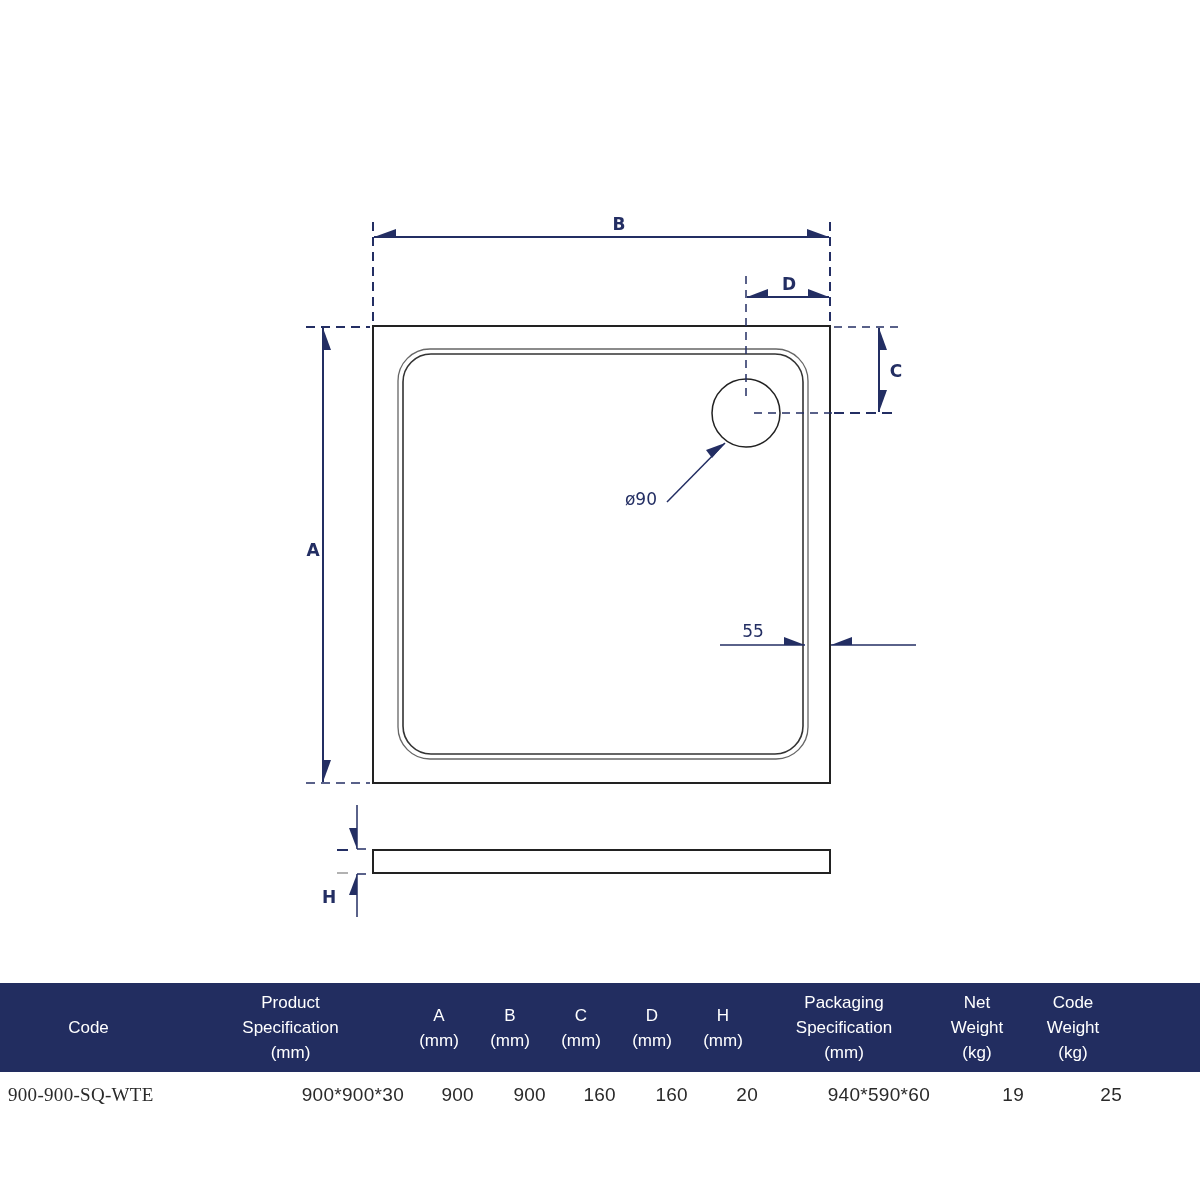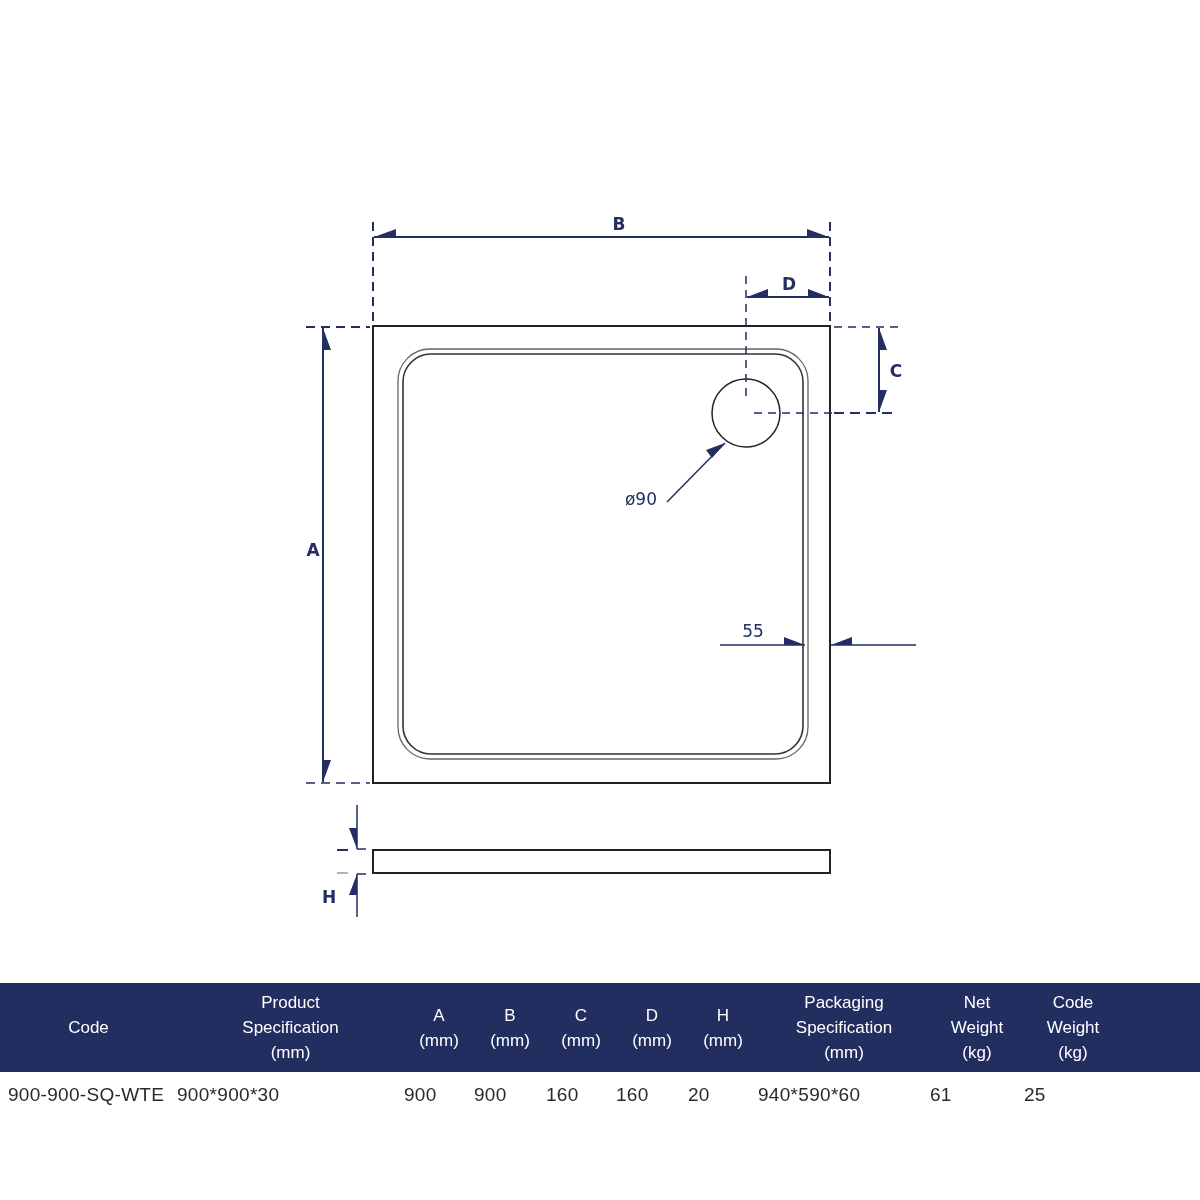--- a/index.html
+++ b/index.html
@@ -52,28 +52,29 @@
       text-align: center;
       vertical-align: middle;
       padding: 0;
     }
     .spec-table th span {
       display: block;
     }
     .spec-table td {
       color: #2a2a2a;
       font-size: 19px;
-      text-align: left;
+      text-align: right;
       height: 46px;
       padding: 0;
       letter-spacing: 0.3px;
     }
     .spec-table td.code-cell {
       text-align: left;
       padding-left: 8px;
+      font-family: Liberation Serif, serif;
     }
   </style>
 </head>
 <body>
 
 <svg id="drawing" viewBox="0 0 1200 980" xmlns="http://www.w3.org/2000/svg">
 
   <g>
     <rect x="373" y="326" width="457" height="457" fill="#ffffff" stroke="#222222" stroke-width="2"></rect>
 
@@ -215,18 +216,18 @@
   <tbody>
     <tr>
       <td class="code-cell">900-900-SQ-WTE</td>
       <td>900*900*30</td>
       <td>900</td>
       <td>900</td>
       <td>160</td>
       <td>160</td>
       <td>20</td>
       <td>940*590*60</td>
-      <td>61</td>
+      <td>19</td>
       <td>25</td>
       <td></td>
     </tr>
   </tbody>
 </table>
 
 </body></html>

